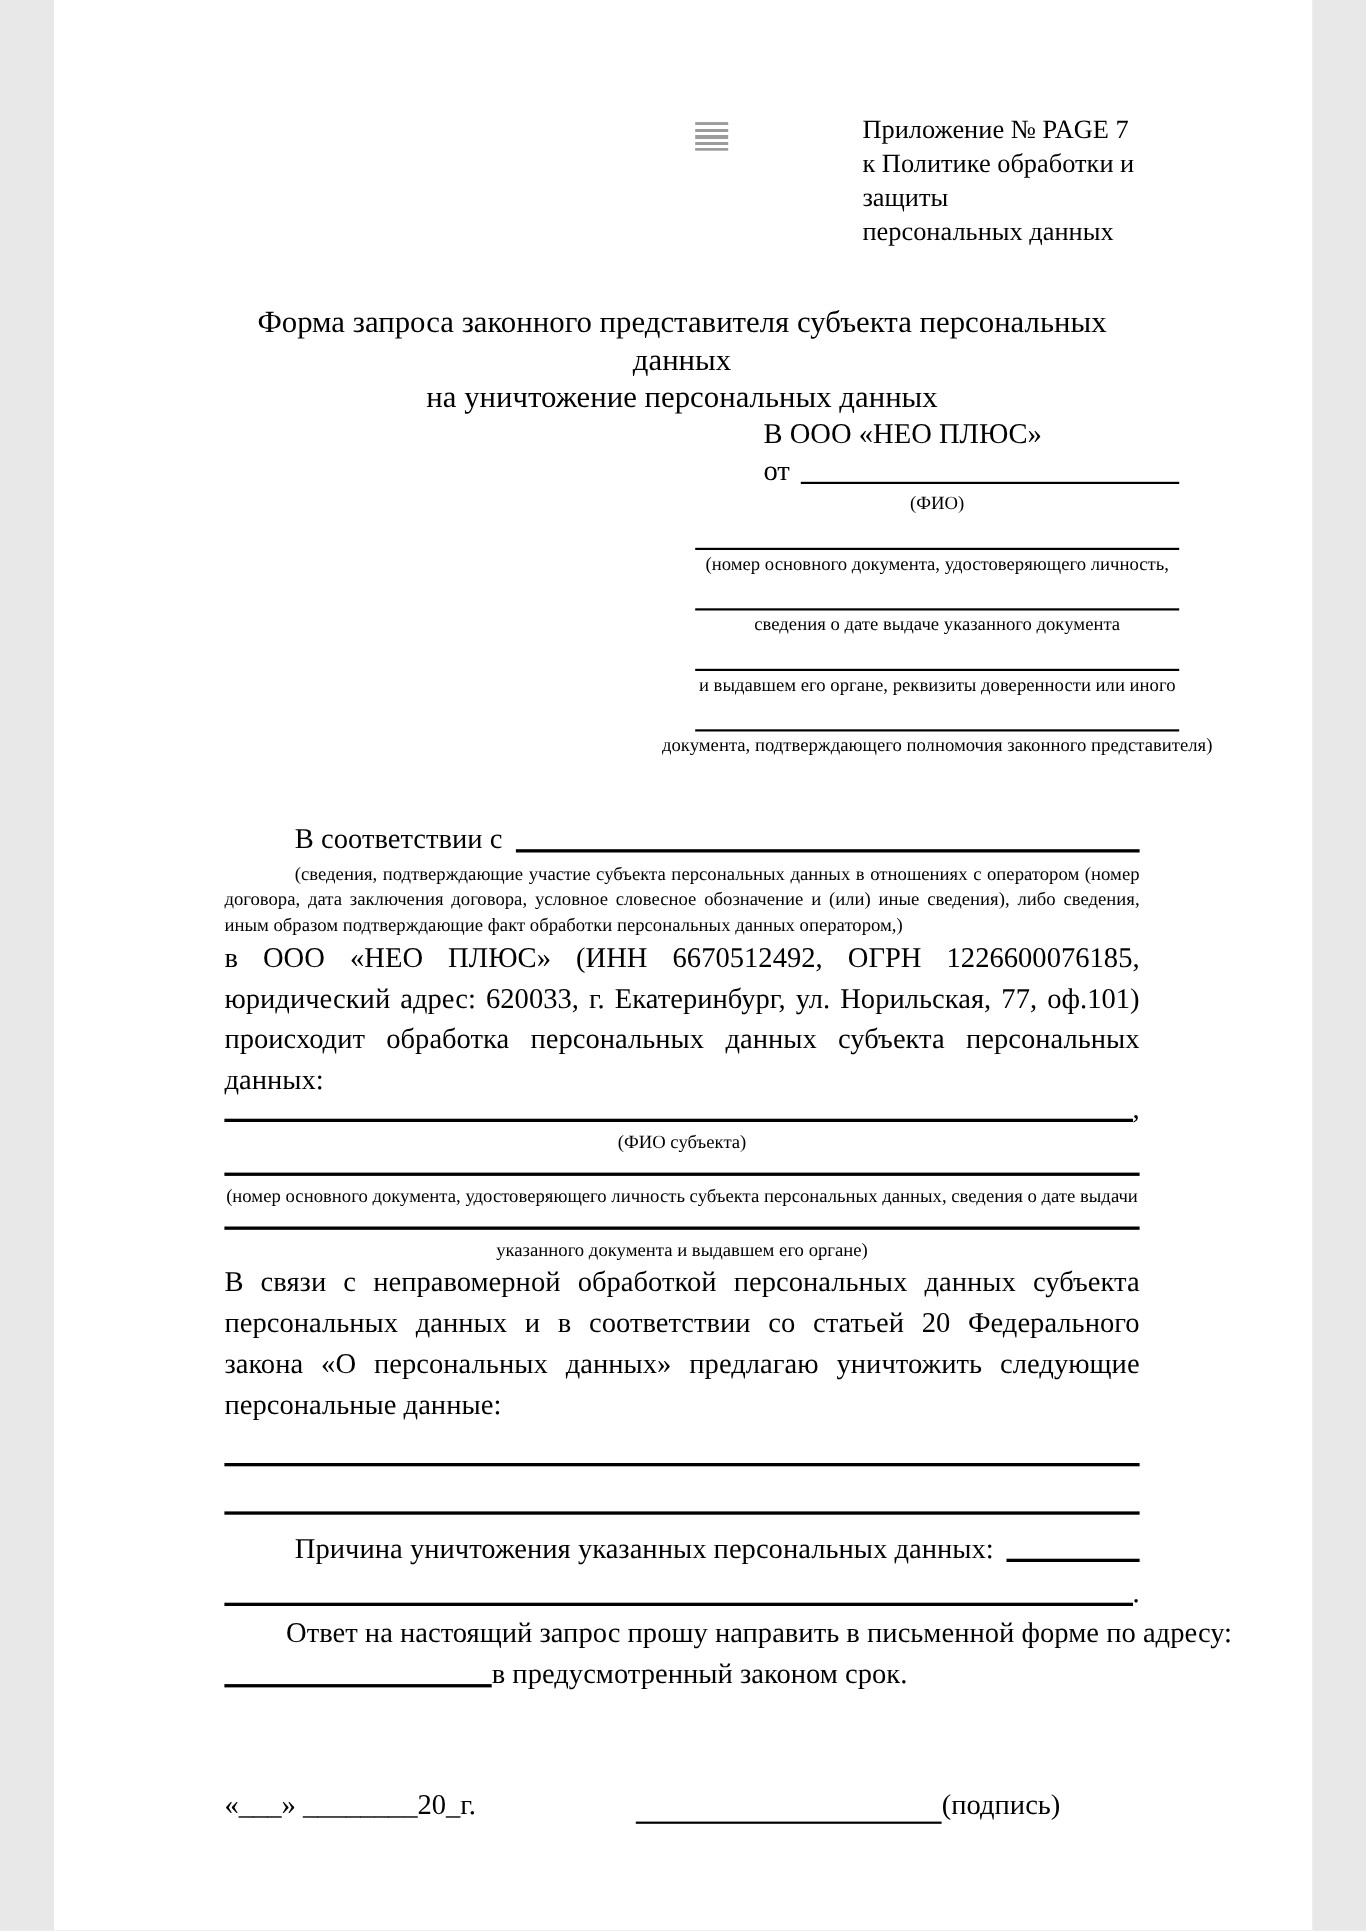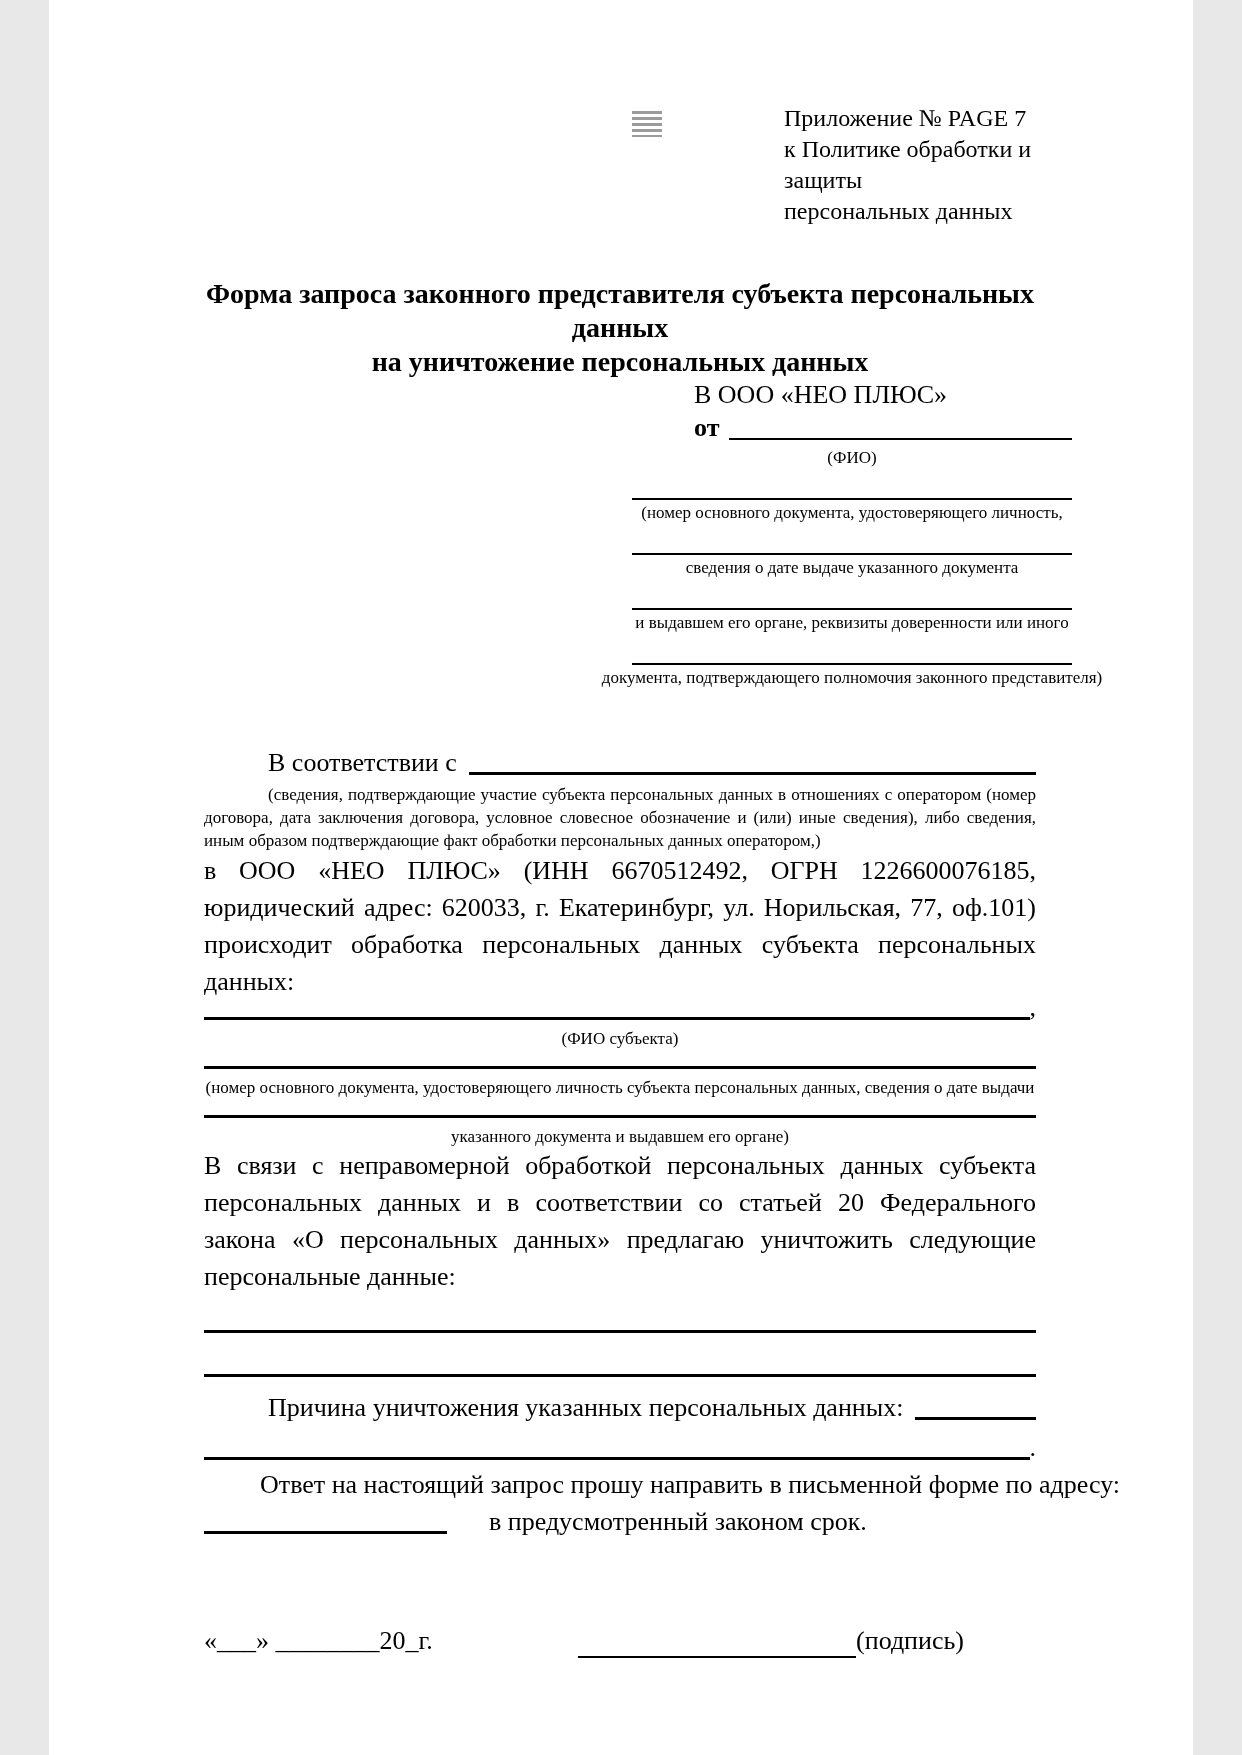--- a/index.html
+++ b/index.html
@@ -19,27 +19,27 @@
   .field-icon {
     position:absolute; left:428px; top:8px;
     width:30px; height:26px;
     background:repeating-linear-gradient(to bottom,#8a8a8a 0 3px,transparent 3px 6px);
     opacity:.85;
   }
   .header-block { margin-left:580px; font-size:24px; line-height:31px; }
   
   .title {
     margin:46px 0 0 0;
-    font-size:28px; font-weight:bold;
+    font-size:28px; font-weight:normal;
     text-align:center; line-height:34px;
   }
   
   .recipient { margin-left:428px; width:440px; font-size:26px; }
   .r-to { padding-left:62px; line-height:32px; }
-  .r-from { display:flex; line-height:34px; padding-left:62px;font-weight:bold; }
+  .r-from { display:flex; line-height:34px; padding-left:62px; }
   .r-from .lbl { white-space:pre; }
   .r-from .fill { flex:1; border-bottom:2px solid #000; margin:0 0 5px 10px; }
   .r-rule { border-bottom:2px solid #000; height:30px; }
   .r-cap {
     text-align:center; font-size:17px; line-height:21px;
     margin:2px -130px 0 -130px;
   }
   
   .body { margin-top:56px; font-size:26px; line-height:37px; }
   .lead-row { display:flex; }
@@ -48,21 +48,21 @@
   .lead-row .fill { flex:1; border-bottom:3px solid #000; margin:0 0 6px 12px; }
   .note { font-size:17px; line-height:23px; text-align:justify; text-indent:64px; margin-top:2px; }
   .para { text-align:justify; margin:0; }
   .rule-row { display:flex; }
   .rule-row .fill { flex:1; border-bottom:3px solid #000; margin-bottom:6px; }
   .rule-row .suffix { white-space:pre; }
   .h26 { height:26px; align-items:flex-end; }
   .h40 { height:40px; align-items:flex-end; }
   .h44 { height:44px; align-items:flex-end; }
   .cap { text-align:center; font-size:17px; line-height:21px; margin-top:2px; }
-  .reply-second { display:flex;gap:42px; }
+  .reply-second { display:flex; }
   .reply-second .blank { width:243px; flex:0 0 auto; border-bottom:3px solid #000; margin-bottom:6px; }
   
   .footer {
     margin-top:84px;
     display:flex; justify-content:space-between; align-items:flex-end;
     font-size:26px; line-height:34px;
   }
   .sig-group { display:flex; align-items:flex-end; margin-right:72px; }
   .sig-line { width:278px; border-bottom:2px solid #000; height:30px; }
 </style>

